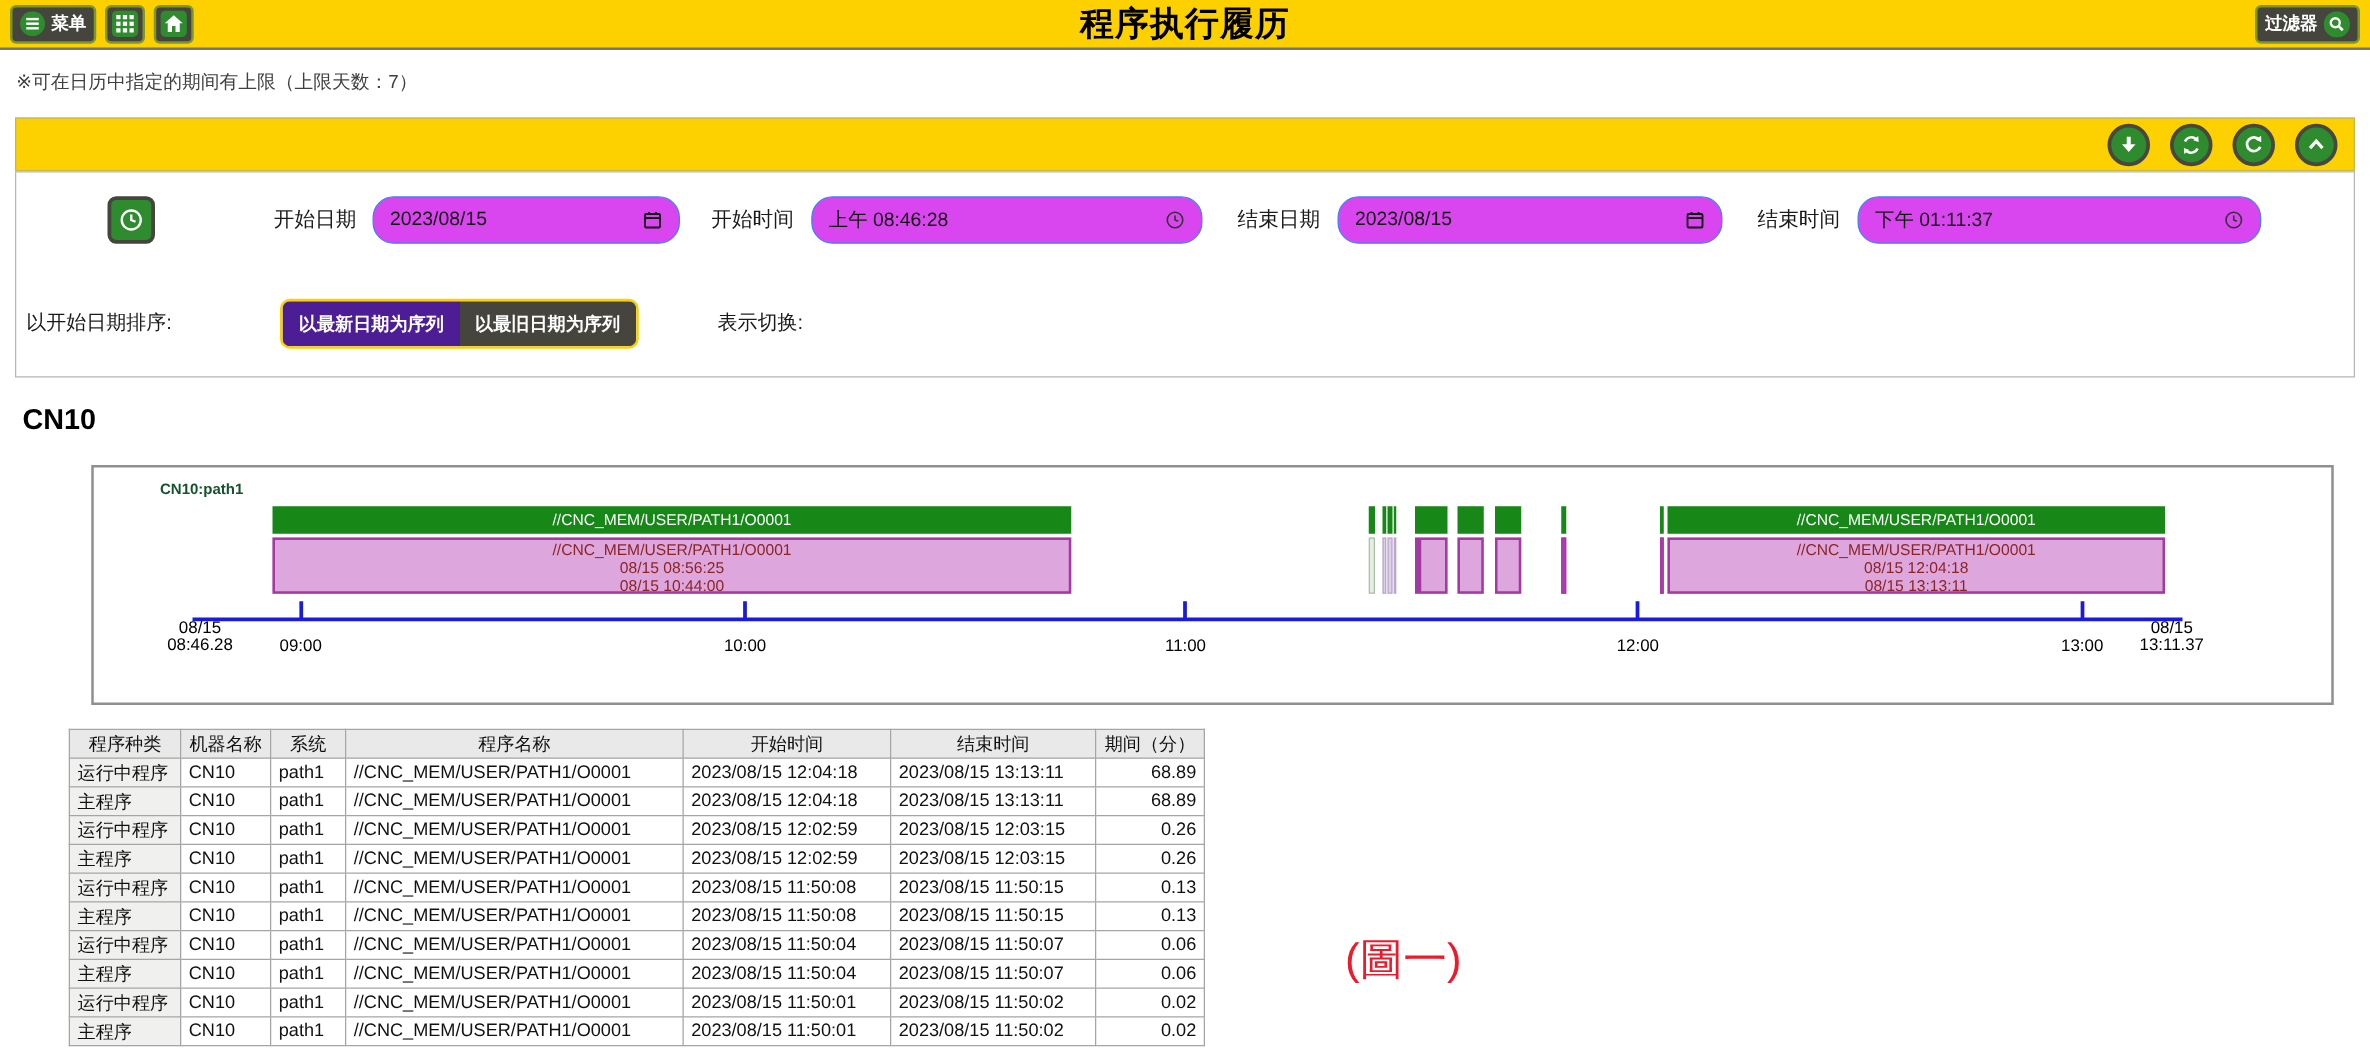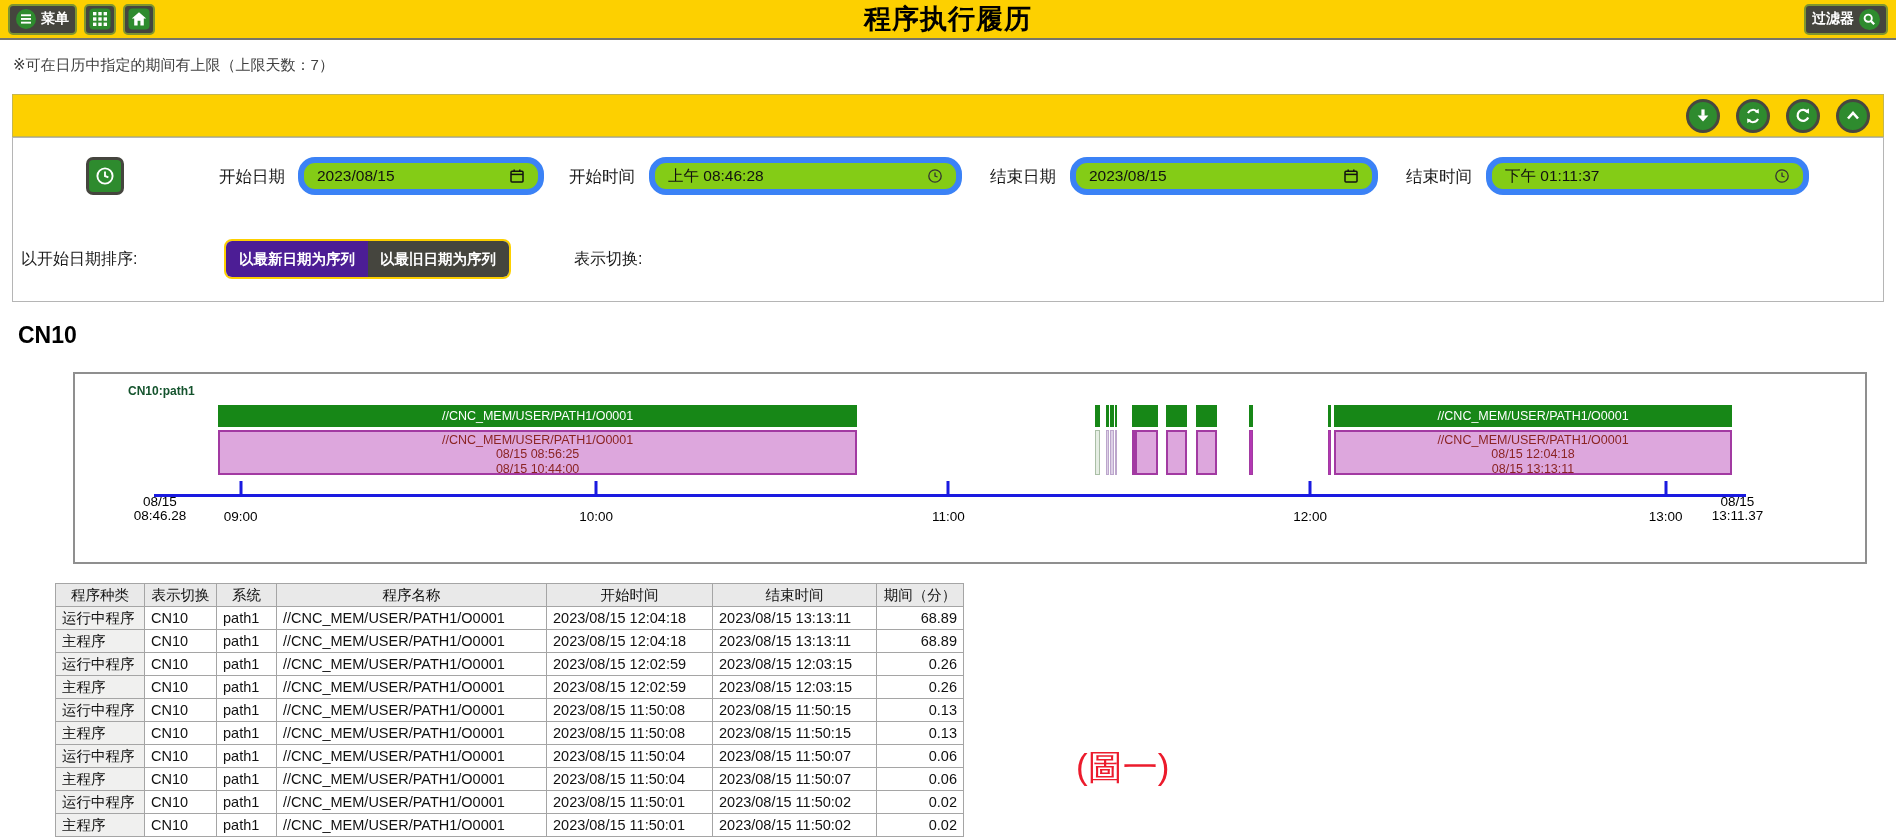--- a/index.html
+++ b/index.html
@@ -30,22 +30,22 @@
   .circle-btn { width:34px; height:34px; border-radius:50%; background:#2e8b2e;
     border:3px solid #474740; display:flex; align-items:center; justify-content:center; cursor:pointer; }
 
   
   .panel { position:absolute; left:12px; top:137px; width:1872px; height:165px;
     background:#fff; border:1px solid #b5b5b5; }
   .clock-btn { position:absolute; left:73px; top:19px; width:38px; height:38px;
     background:#2e8b2e; border:3px solid #45453e; border-radius:7px;
     display:flex; align-items:center; justify-content:center; cursor:pointer; }
   .f-label { position:absolute; top:19px; height:38px; line-height:38px; font-size:16.5px; color:#1a1a1a; }
-  .f-input { position:absolute; top:19px; height:38px; background:#84cc16;
-    border:6px solid #3b82f6; border-radius:17px; display:flex; align-items:center;
+  .f-input { position:absolute; top:19px; height:38px; background:#d946ef;
+    border:1px solid #3b82f6; border-radius:17px; display:flex; align-items:center;
     padding:0 13px; font-size:15.5px; color:#111; cursor:text; }
   .f-input .val { flex:1; }
   .row2-label { position:absolute; top:103px; height:36px; line-height:36px; font-size:16px; color:#1a1a1a; }
   .btn-group { position:absolute; top:101px; height:40px; border:2px solid #fdd000;
     border-radius:8px; overflow:hidden; display:flex; }
   .seg-btn { height:100%; display:flex; align-items:center; justify-content:center;
     padding:0 13px; font-size:14.5px; font-weight:bold; color:#fff; cursor:pointer; white-space:nowrap; }
   .seg-green { background:#4c1d95; }
   .seg-dark  { background:#45453e;padding-left:12px; }
 
@@ -314,21 +314,21 @@
       <div class="axis-tick-label" style="left: 72.8%;">12:00</div>
       <div class="axis-tick" style="left: 95.3%;"></div>
       <div class="axis-tick-label" style="left: 95.3%;">13:00</div>
     </div>
 </div>
 
 <table class="history-table">
   <thead>
       <tr>
         <th style="width: 89px;">程序种类</th>
-        <th style="width: 72px;">表示切换</th>
+        <th style="width: 72px;">机器名称</th>
         <th style="width: 60px;">系统</th>
         <th style="width: 270px;">程序名称</th>
         <th style="width: 166px;">开始时间</th>
         <th style="width: 164px;">结束时间</th>
         <th style="width: 87px;">期间（分）</th>
       </tr>
     </thead>
   <tbody>
       <tr>
         <td>运行中程序</td>

